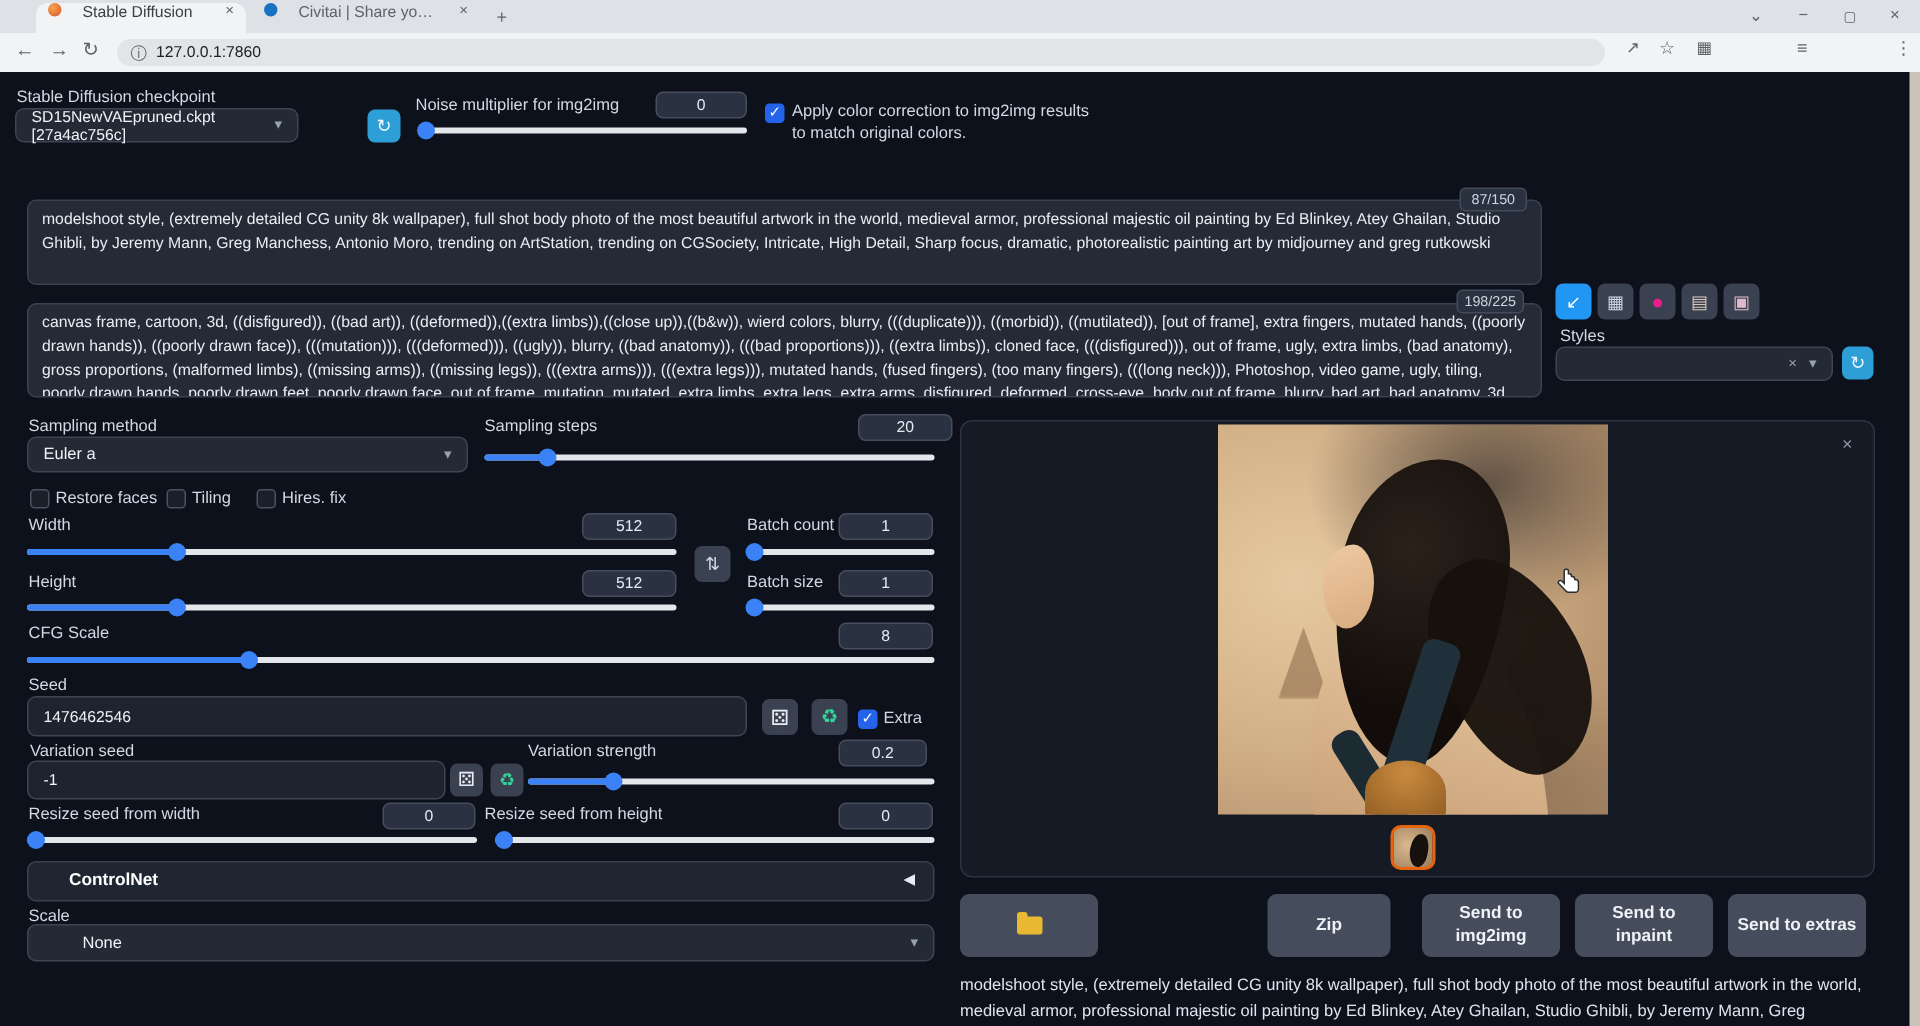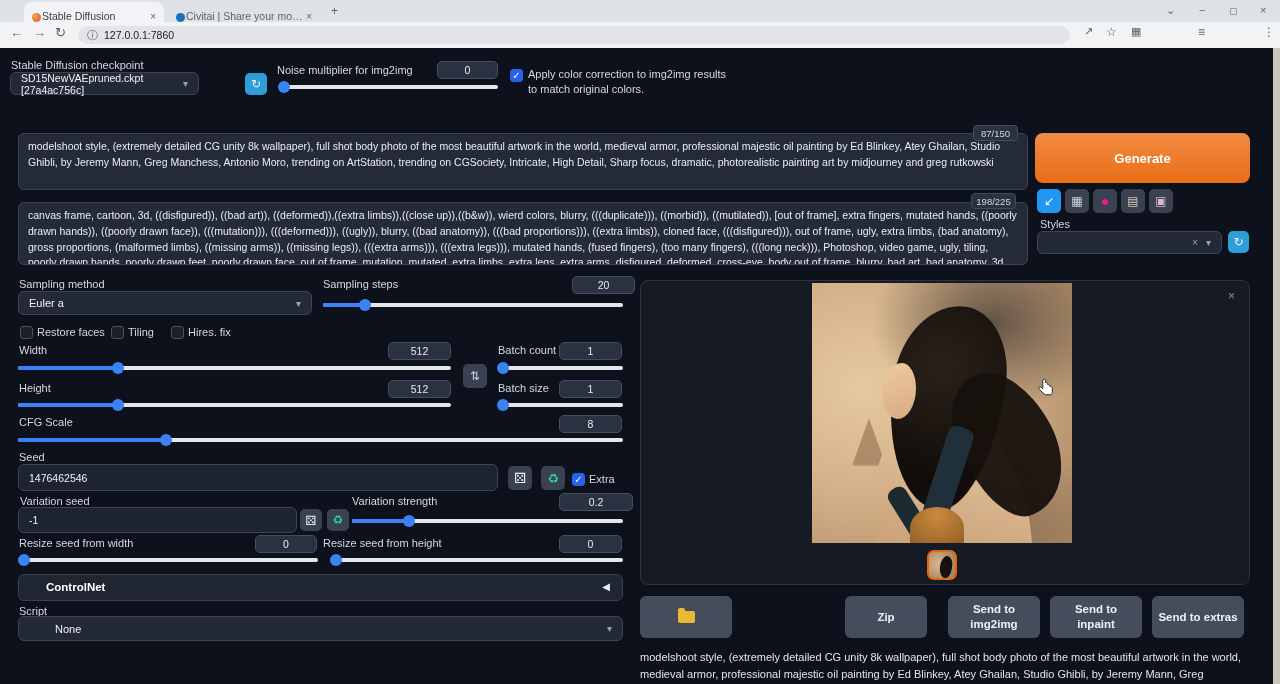--- a/index.html
+++ b/index.html
@@ -3,21 +3,21 @@
 <meta charset="utf-8">
 <style>
   * { box-sizing: border-box; margin: 0; padding: 0; }
   html,body { width:1280px; height:684px; overflow:hidden; }
   body { font-family:"Liberation Sans","DejaVu Sans",sans-serif; background:#0c111c; }
   .root { position:relative; width:1280px; height:684px; }
   .abs { position:absolute; }
 
   
   .tabstrip { position:absolute; left:0; top:0; width:1280px; height:22px; background:#dee1e6; }
-  .btab { position:absolute; top:2px; height:20px; display:flex; align-items:flex-end; gap:1px;
+  .btab { position:absolute; top:2px; height:20px; display:flex; align-items:flex-start; gap:14px;
           padding:0 8px; font-size:10.5px; color:#5f6368; border-radius:8px 8px 0 0; }
   .btab.active { background:#f1f3f4; color:#3c4043; }
   .btab .fav { width:9px; height:9px; border-radius:50%; flex:0 0 auto; }
   .btab .ttl { white-space:nowrap; overflow:hidden; text-overflow:ellipsis; flex:1; }
   .btab .x { font-size:10px; color:#5f6368; }
   .toolbar { position:absolute; left:0; top:22px; width:1280px; height:26px; background:#f1f3f4; }
   .navic { position:absolute; top:3px; font-size:13px; color:#5f6368; }
   .urlpill { position:absolute; left:78px; top:4px; width:992px; height:18px; border-radius:9px;
              background:#e2e4e8; display:flex; align-items:center; gap:6px; padding:0 9px;
              font-size:10.5px; color:#202124; }
@@ -179,21 +179,20 @@
       <div class="navtab">Extensions</div>
     </div>
     <div class="divline"></div>
 
     <div class="counter" style="left:973px; top:77px;">87/150</div>
     <div class="textbox" style="left:18px; top:85px; width:1010px; height:57px;">modelshoot style, (extremely detailed CG unity 8k wallpaper), full shot body photo of the most beautiful artwork in the world, medieval armor, professional majestic oil painting by Ed Blinkey, Atey Ghailan, Studio Ghibli, by Jeremy Mann, Greg Manchess, Antonio Moro, trending on ArtStation, trending on CGSociety, Intricate, High Detail, Sharp focus, dramatic, photorealistic painting art by midjourney and greg rutkowski</div>
 
     <div class="counter" style="left:971px; top:145px;">198/225</div>
     <div class="textbox" style="left:18px; top:154px; width:1010px; height:63px;">canvas frame, cartoon, 3d, ((disfigured)), ((bad art)), ((deformed)),((extra limbs)),((close up)),((b&amp;w)), wierd colors, blurry, (((duplicate))), ((morbid)), ((mutilated)), [out of frame], extra fingers, mutated hands, ((poorly drawn hands)), ((poorly drawn face)), (((mutation))), (((deformed))), ((ugly)), blurry, ((bad anatomy)), (((bad proportions))), ((extra limbs)), cloned face, (((disfigured))), out of frame, ugly, extra limbs, (bad anatomy), gross proportions, (malformed limbs), ((missing arms)), ((missing legs)), (((extra arms))), (((extra legs))), mutated hands, (fused fingers), (too many fingers), (((long neck))), Photoshop, video game, ugly, tiling, poorly drawn hands, poorly drawn feet, poorly drawn face, out of frame, mutation, mutated, extra limbs, extra legs, extra arms, disfigured, deformed, cross-eye, body out of frame, blurry, bad art, bad anatomy, 3d render</div>
 
-    <div class="genbtn" style="top:85px;">Generate</div>
     <div class="sqbtn" style="left:1037px; top:141px; background:#2196f3; color:#fff;">↙</div>
     <div class="sqbtn" style="left:1065px; top:141px;">▦</div>
     <div class="sqbtn" style="left:1093px; top:141px; color:#e91e8c; font-size:14px;">●</div>
     <div class="sqbtn" style="left:1121px; top:141px; color:#d8c9b8;">▤</div>
     <div class="sqbtn" style="left:1149px; top:141px; color:#e0b8c8;">▣</div>
 
     <div class="lbl" style="left:1040px; top:170px;">Styles</div>
     <div class="dd" style="left:1037px; top:183px; width:185px; height:23px;">
       <span class="caret" style="margin-right:8px;">×</span>
       <span class="caret" style="margin-left:0;">▾</span>
@@ -274,21 +273,21 @@
     <div class="cb checked" style="left:572px; top:425px;">✓</div>
     <div class="lbl" style="left:589px; top:425px;">Extra</div>
 
     <div class="lbl" style="left:20px; top:447px;">Variation seed</div>
     <div class="dd" style="left:18px; top:459px; width:279px; height:26px; background:#1d232f;">
       <span style="font-size:10.5px;">-1</span>
     </div>
     <div class="sqbtn" style="left:300px; top:461px; width:22px; height:22px; color:#e8ecf2; font-size:13px;">⚄</div>
     <div class="sqbtn" style="left:327px; top:461px; width:22px; height:22px; color:#34d399; font-size:12px;">♻</div>
     <div class="lbl" style="left:352px; top:447px;">Variation strength</div>
-    <div class="num" style="left:559px; top:445px; width:74px;">0.2</div>
+    <div class="num" style="left:559px; top:445px; width:59px;">0.2</div>
     <div class="slider" style="left:352px; top:467px; width:271px;">
       <div class="sl-track">
           <div class="sl-fill" style="width:21%;"></div>
         </div>
       <div class="sl-handle" style="left:21%;"></div>
     </div>
 
     <div class="lbl" style="left:19px; top:489px;">Resize seed from width</div>
     <div class="num" style="left:255px; top:487px; width:62px;">0</div>
     <div class="slider" style="left:18px; top:506px; width:300px;">
@@ -304,21 +303,21 @@
           <div class="sl-fill" style="width:2%;"></div>
         </div>
       <div class="sl-handle" style="left:2%;"></div>
     </div>
 
     <div class="abs" style="left:18px; top:526px; width:605px; height:27px; background:#1f2631; border:1px solid #39414f; border-radius:6px;">
       <span style="position:absolute; left:27px; top:6px; font-size:11.5px; font-weight:700; color:#fff;">ControlNet</span>
       <span style="position:absolute; right:12px; top:6px; font-size:10px; color:#e8ecf2;">◀</span>
     </div>
 
-    <div class="lbl" style="left:19px; top:557px;">Script</div>
+    <div class="lbl" style="left:19px; top:557px;">Scale</div>
     <div class="dd" style="left:18px; top:568px; width:605px; height:25px;padding-left:36px;">
       <span>None</span>
       <span class="caret">▾</span>
     </div>
 
     <div class="outpanel" style="top:232px;">
       <span style="position:absolute; right:14px; top:8px; font-size:12px; color:#8b93a5;">×</span>
     </div>
 
     <div class="genimg" style="top:235px;">

